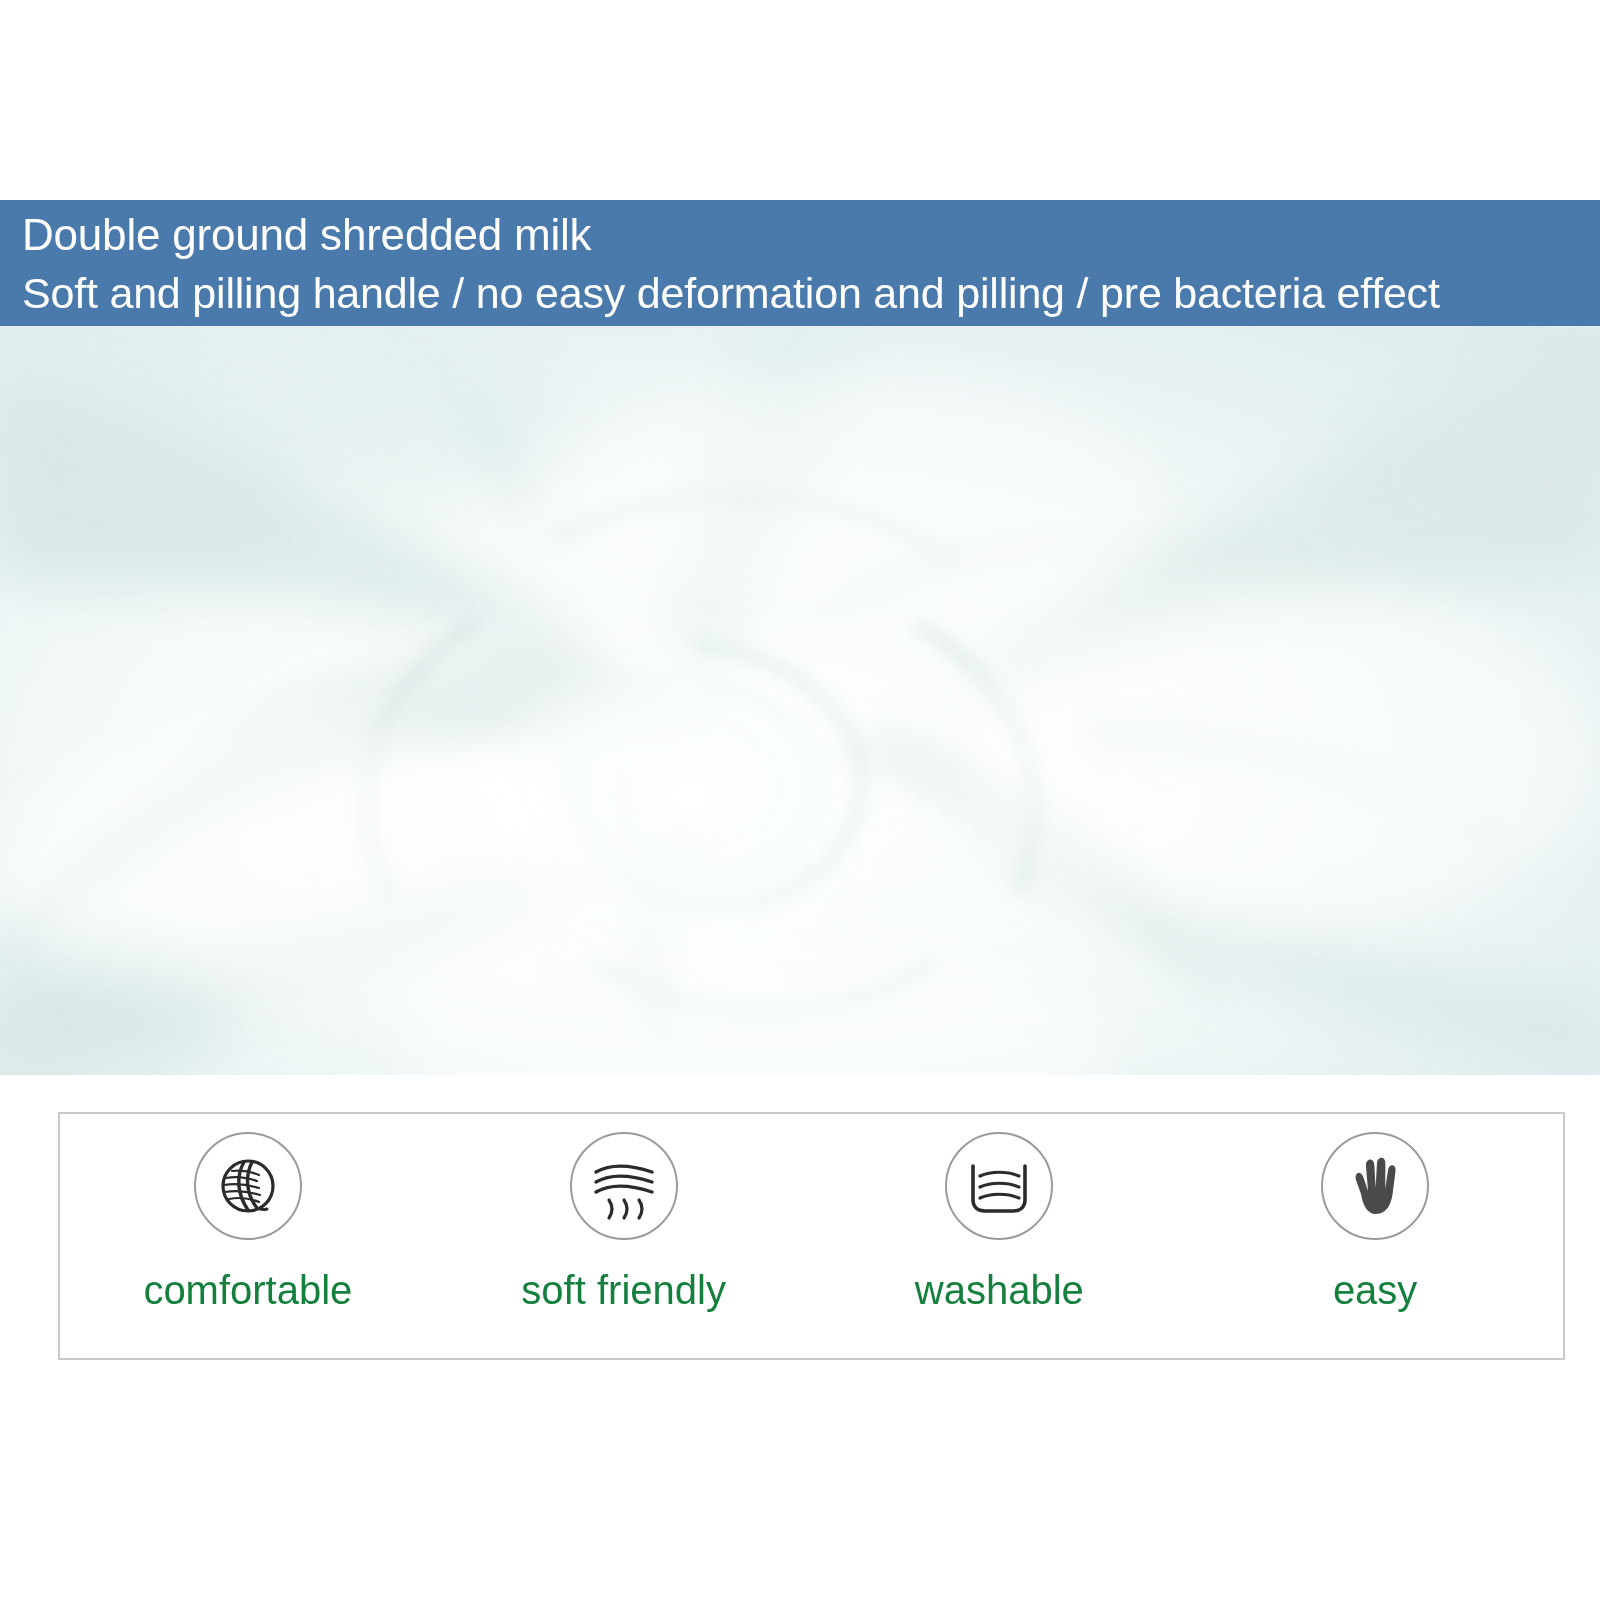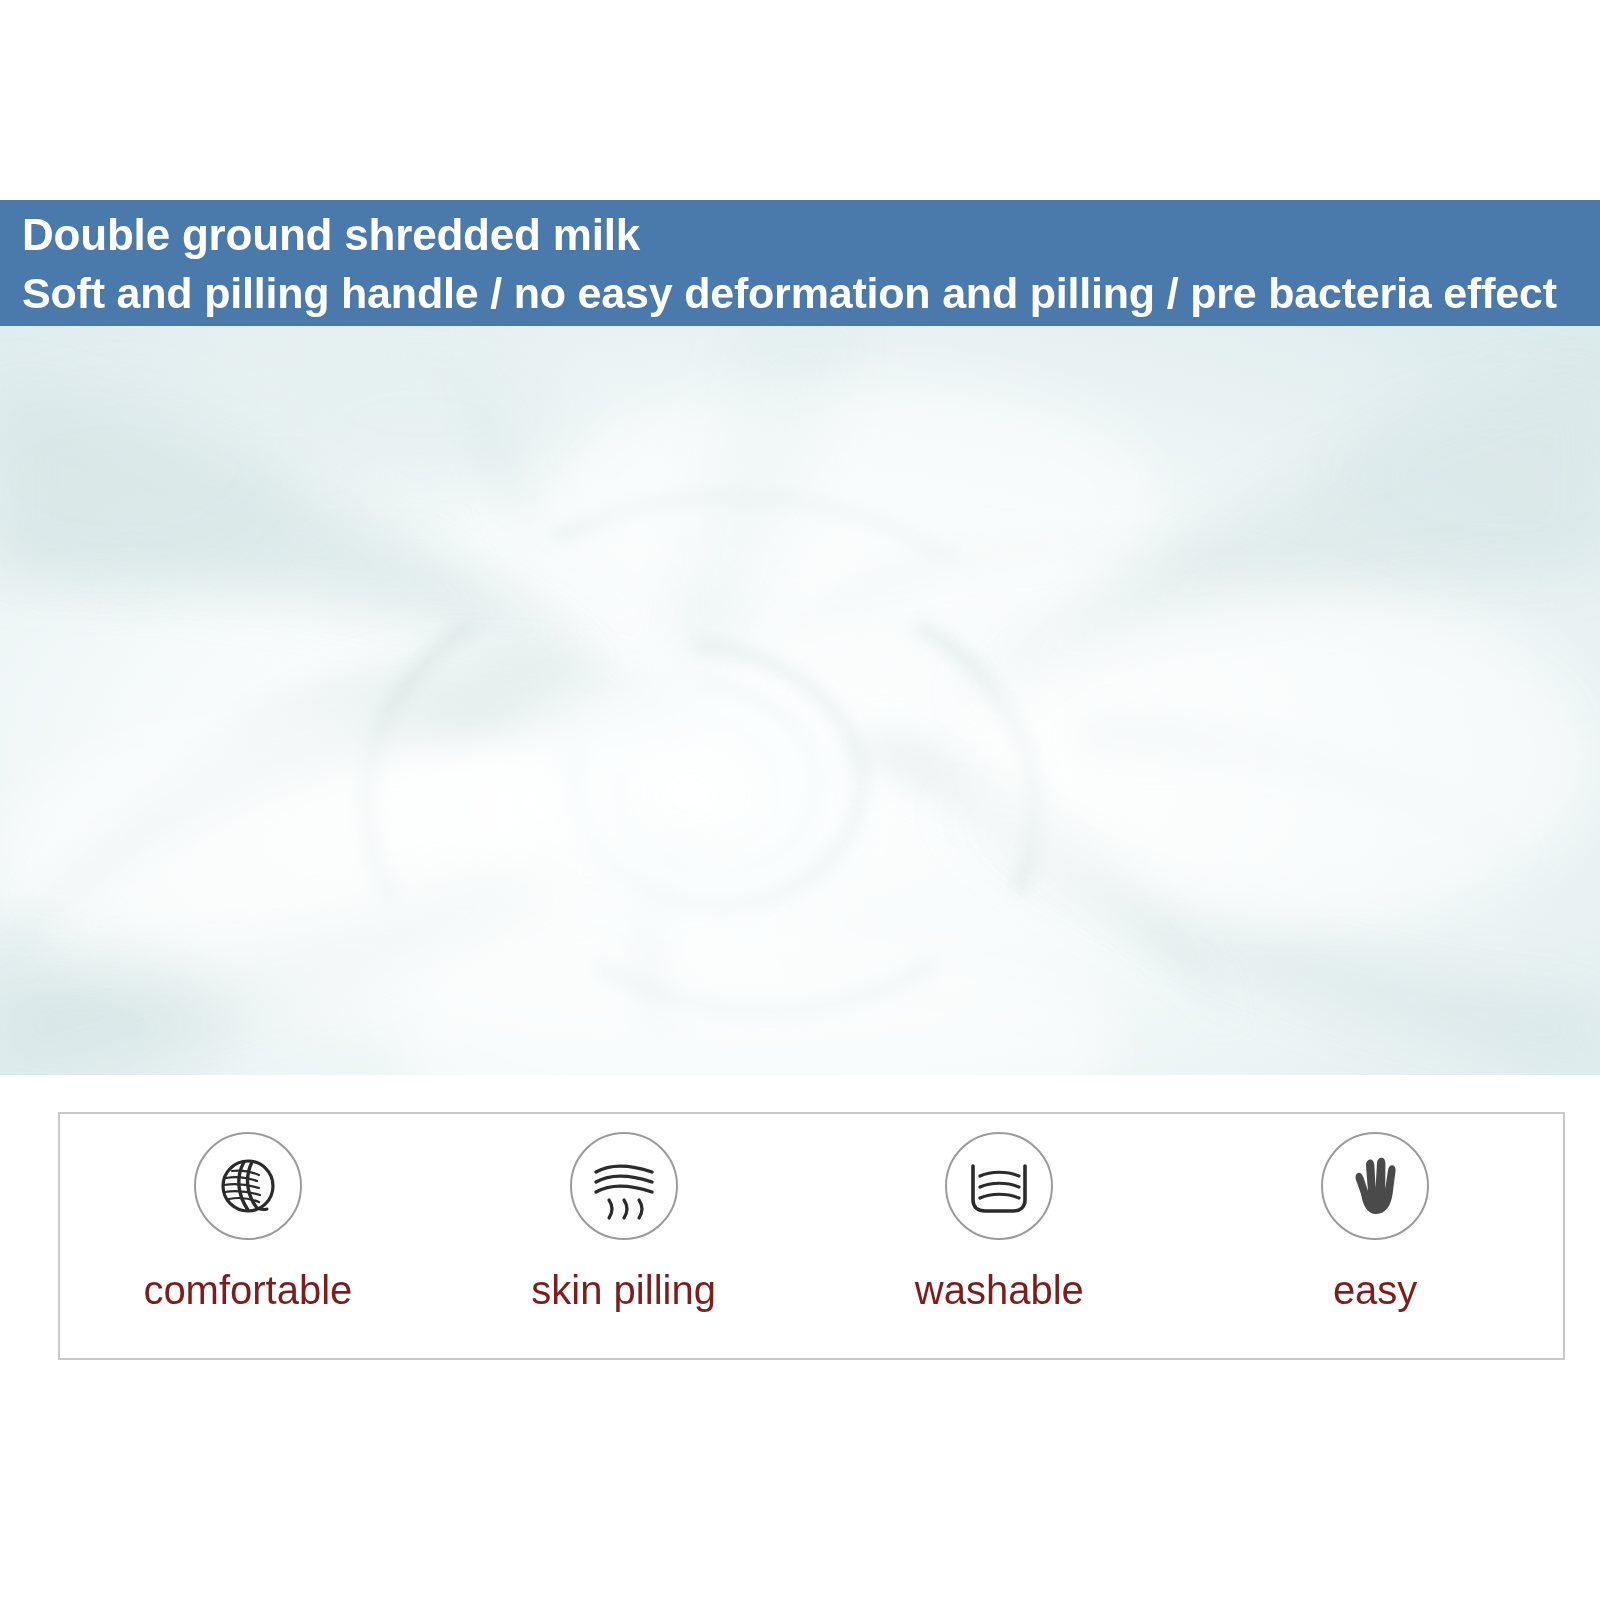--- a/index.html
+++ b/index.html
@@ -19,21 +19,21 @@
     box-sizing:border-box;
     padding:6px 0 0 22px;
     overflow:hidden;
   }
   .banner-line{
     color:#ffffff;
     font-size:44px;
     line-height:58px;
     white-space:nowrap;
     letter-spacing:-0.2px;
-    font-weight:700;
+    font-weight:400;
   }
   .banner-line.l2{font-size:43px;}
 
   
   .photo{
     position:absolute;left:0;top:326px;width:1600px;height:749px;
     overflow:hidden;background:#eef5f6;
   }
   .photo svg{display:block;width:1600px;height:749px;}
 
@@ -60,21 +60,21 @@
     width:108px;height:108px;border-radius:50%;
     border:2px solid #9b9b9b;
     display:flex;align-items:center;justify-content:center;
     box-sizing:border-box;
     background:#ffffff;
   }
   .icon-circle svg{display:block;}
   .feature-label{
     margin-top:28px;
     font-size:40px;
-    color:#7f1d1d;
+    color:#15803d;
     line-height:44px;
     white-space:nowrap;
   }
 
   
   .bottom-gap{position:absolute;left:0;top:1360px;width:1600px;height:240px;background:#ffffff;}
 </style>
 </head>
 <body>
 
@@ -198,21 +198,21 @@
           <path d="M8,32 C22,24 40,24 64,32"></path>
           <path d="M8,42 C22,34 40,34 64,42"></path>
         </g>
         <g fill="none" stroke="#2b2b2b" stroke-width="3.2" stroke-linecap="round">
           <path d="M21,50 C25,56 25,62 21,68"></path>
           <path d="M36,50 C40,56 40,62 36,68"></path>
           <path d="M51,50 C55,56 55,62 51,68"></path>
         </g>
       </svg>
     </div>
-    <div class="feature-label">skin pilling</div>
+    <div class="feature-label">soft friendly</div>
   </div>
 
   <div class="feature-cell">
     <div class="icon-circle">
       <svg width="72" height="72" viewBox="0 0 72 72">
         <path d="M10,16 L10,50 C10,57 15,61 22,61 L50,61 C57,61 62,57 62,50 L62,16" fill="none" stroke="#2b2b2b" stroke-width="3.6" stroke-linecap="round" stroke-linejoin="round"></path>
         <g fill="none" stroke="#2b2b2b" stroke-width="3.2" stroke-linecap="round">
           <path d="M17,26 C28,21 44,21 56,26"></path>
           <path d="M17,37 C28,32 44,32 56,37"></path>
           <path d="M17,48 C28,43 44,43 56,48"></path>

